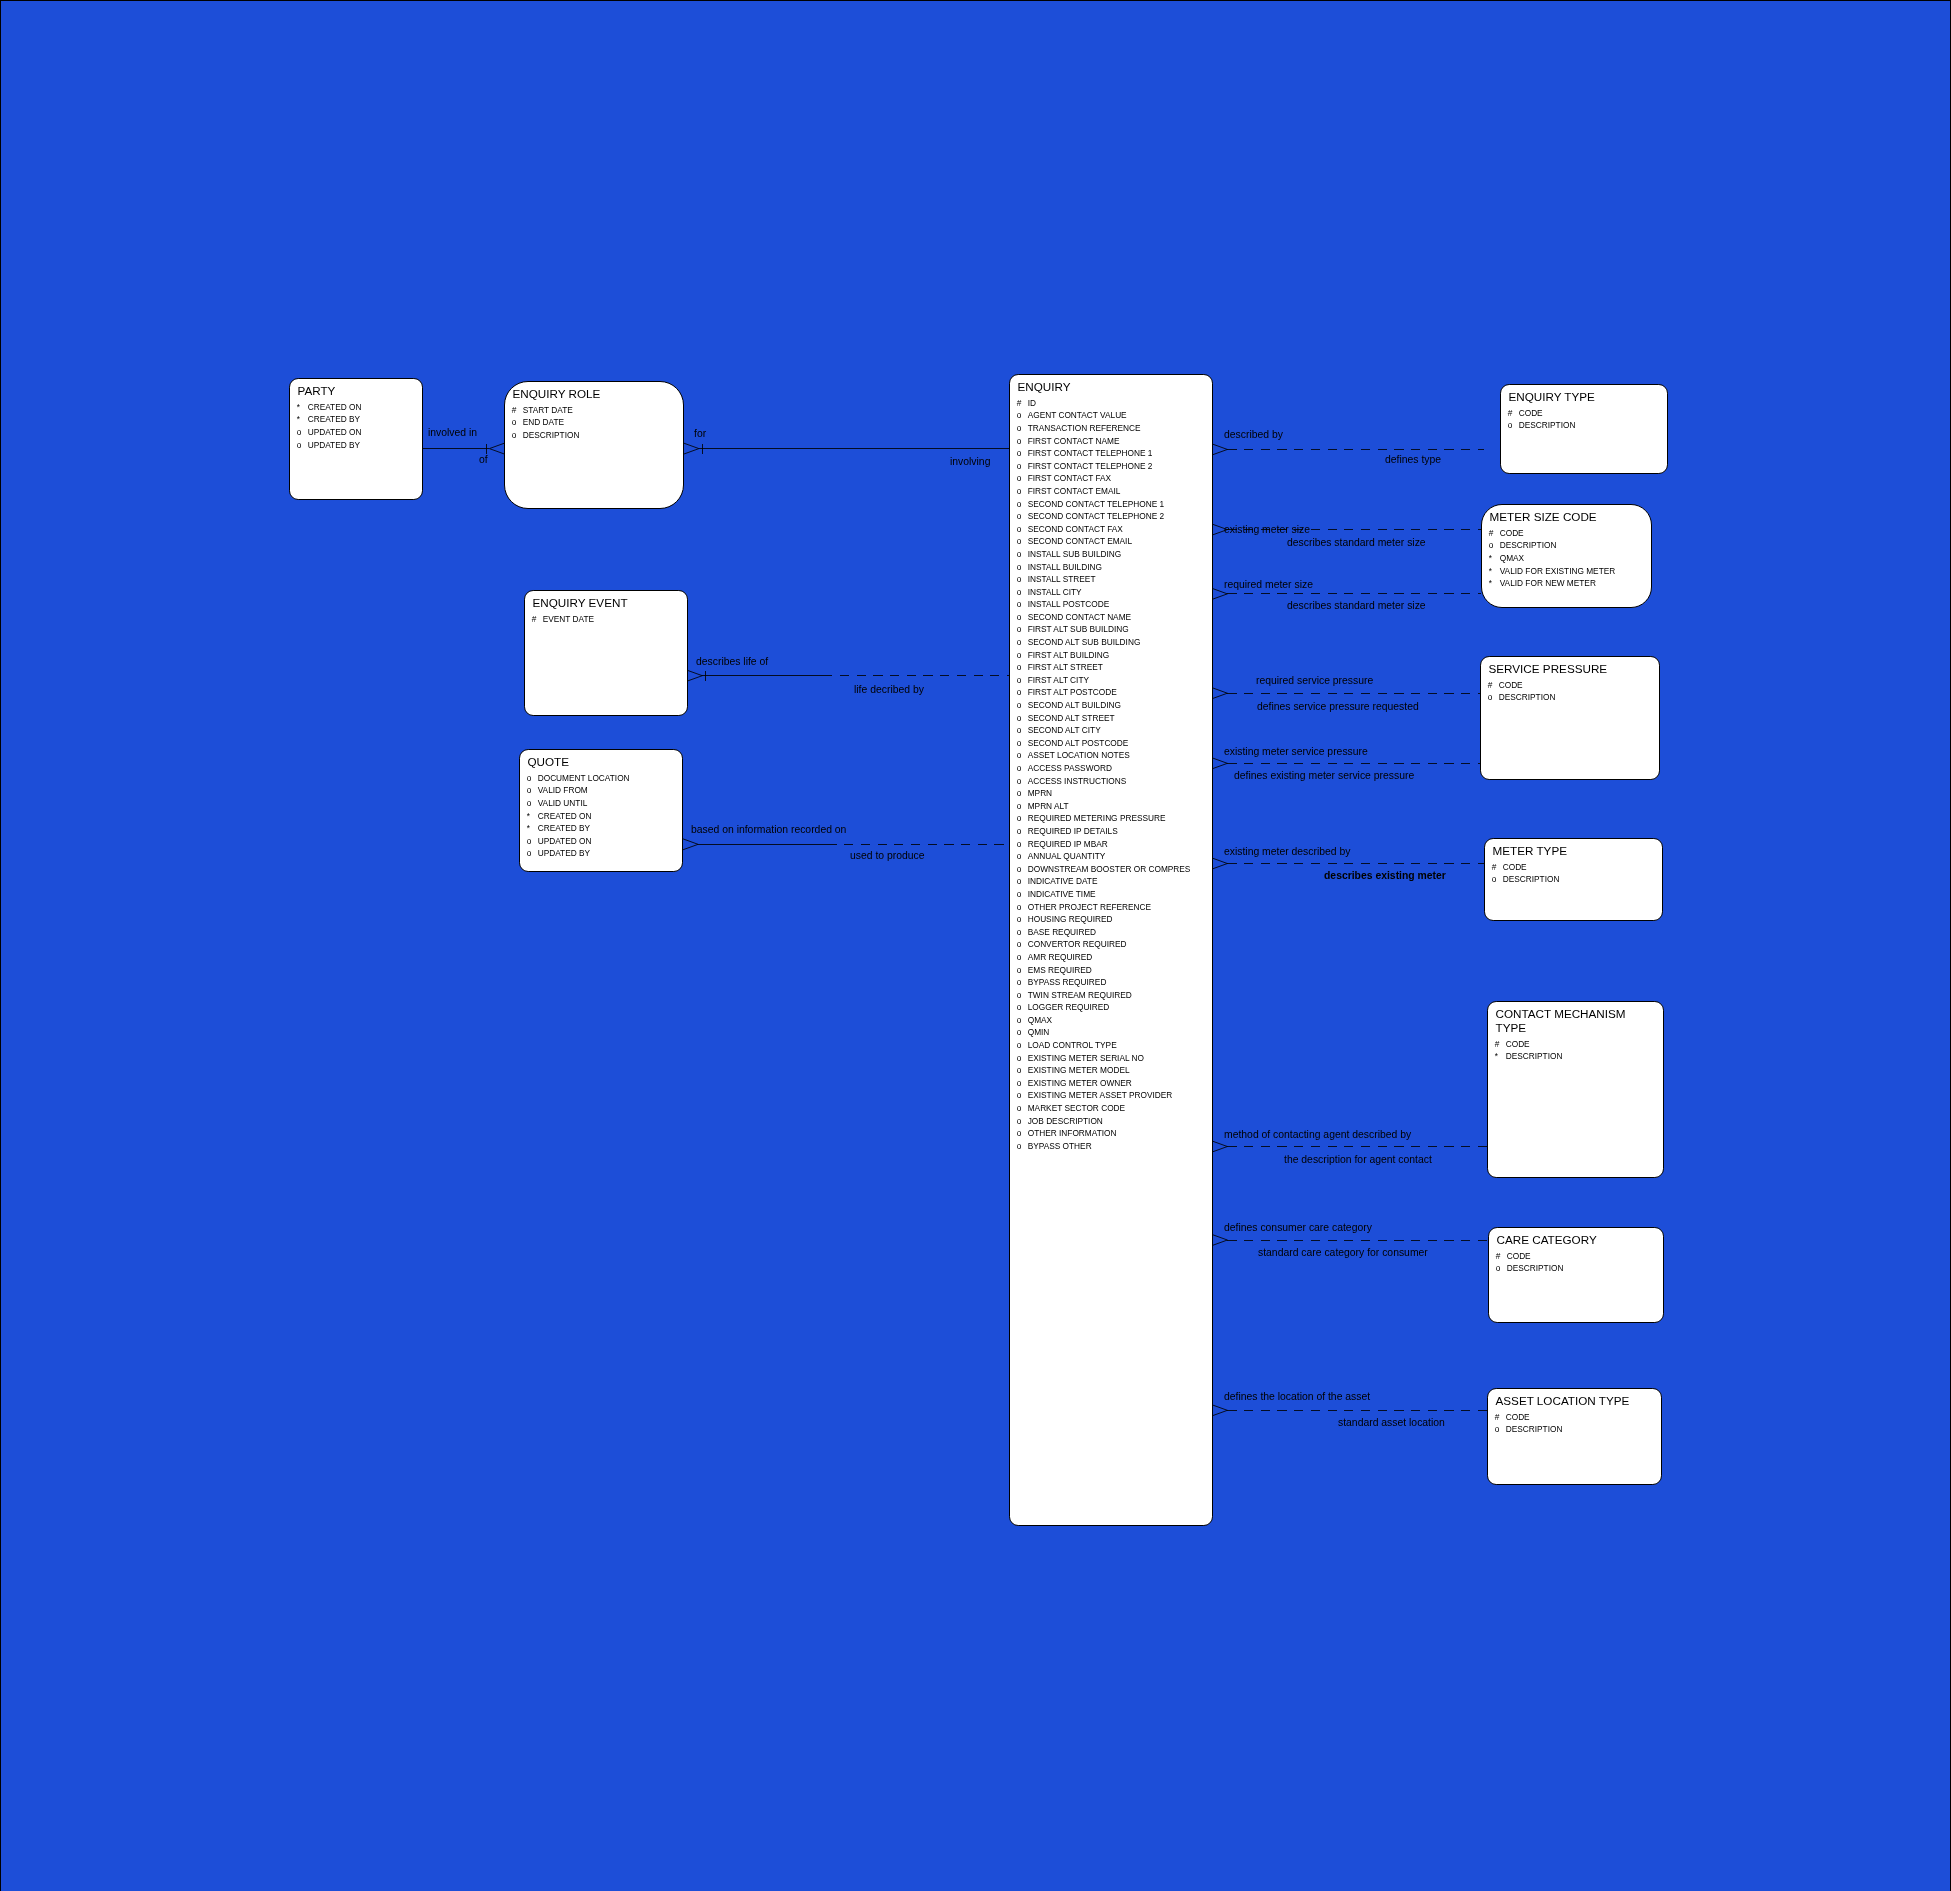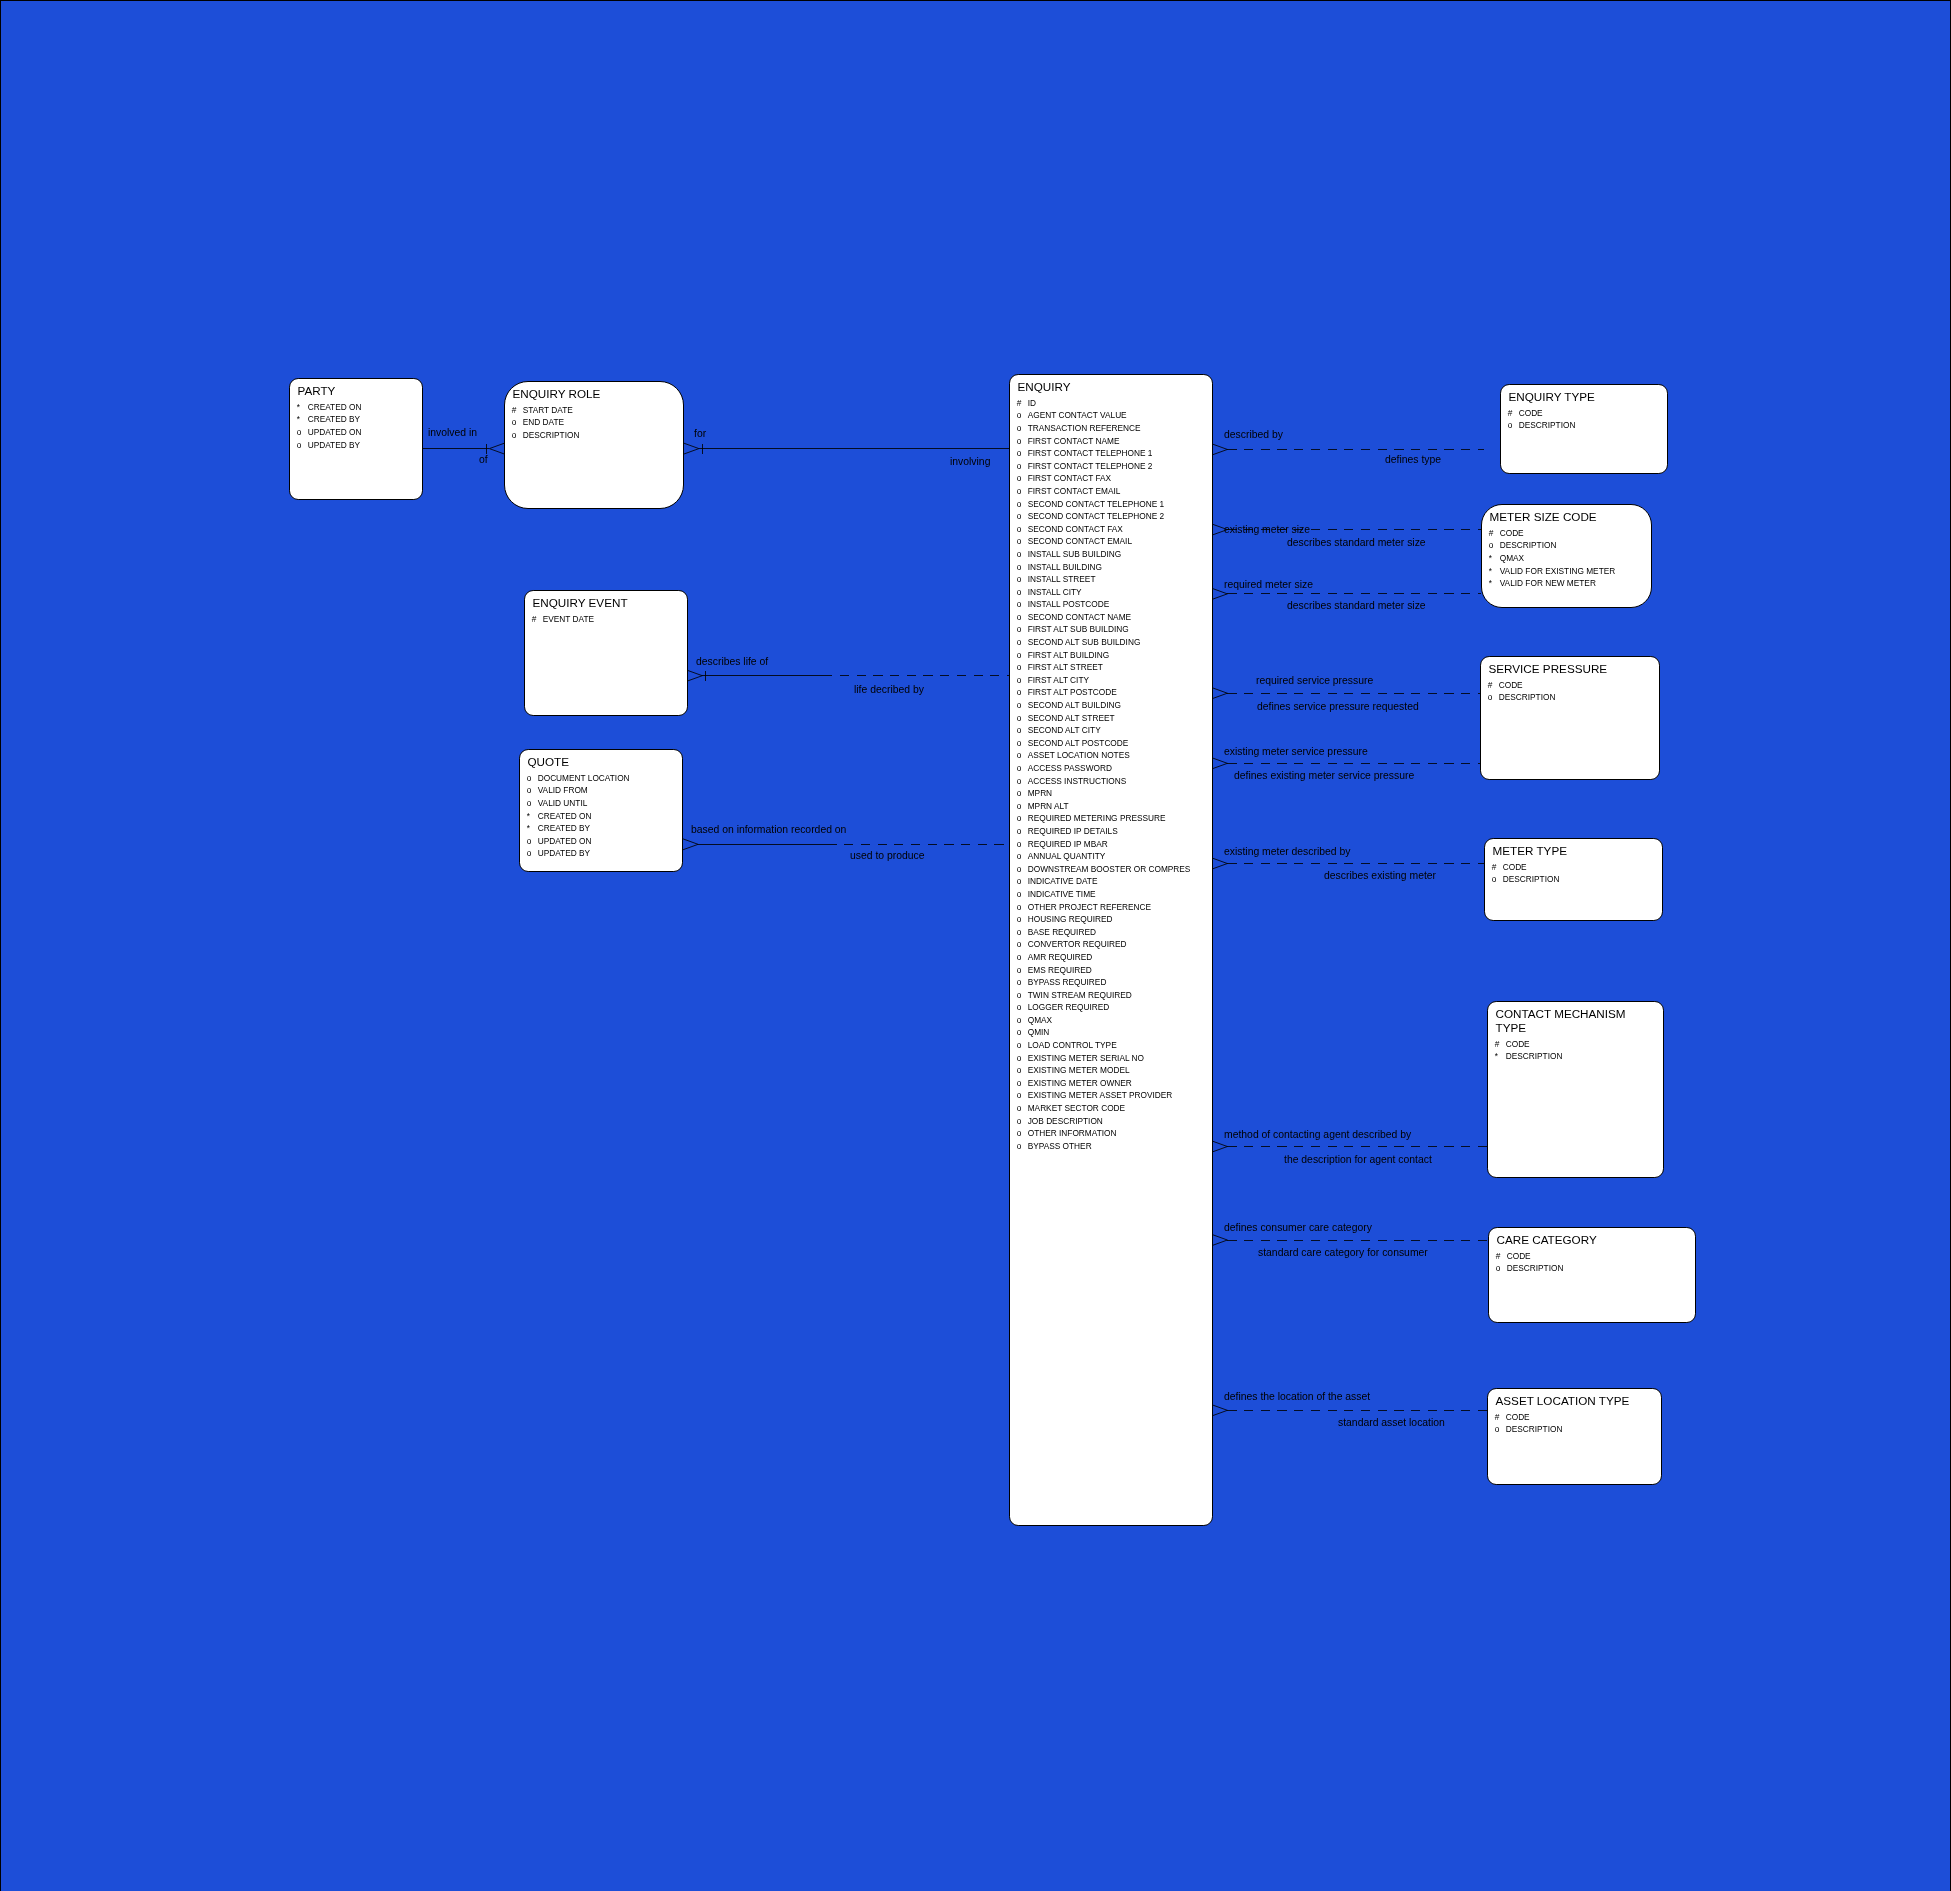--- a/index.html
+++ b/index.html
@@ -507,21 +507,21 @@
           <span class="attr-m">#</span>
           <span class="attr-t">CODE</span>
         </div>
         <div class="attr-row">
           <span class="attr-m">*</span>
           <span class="attr-t">DESCRIPTION</span>
         </div>
       </div>
   </div>
 
-  <div class="entity" style="left:1487px;top:1226px;width:208px;height:96px;">
+  <div class="entity" style="left:1487px;top:1226px;width:176px;height:96px;">
     <div class="entity-title">CARE CATEGORY</div>
     <div class="entity-attrs">
         <div class="attr-row">
           <span class="attr-m">#</span>
           <span class="attr-t">CODE</span>
         </div>
         <div class="attr-row">
           <span class="attr-m">o</span>
           <span class="attr-t">DESCRIPTION</span>
         </div>
@@ -563,21 +563,21 @@
   <div class="rel-label" style="left:1223px;top:578px;">required meter size</div>
   <div class="rel-label" style="left:1286px;top:599px;">describes standard meter size</div>
 
   <div class="rel-label" style="left:1223px;top:674px;padding-left:32px;">required service pressure</div>
   <div class="rel-label" style="left:1256px;top:700px;">defines service pressure requested</div>
 
   <div class="rel-label" style="left:1223px;top:745px;">existing meter service pressure</div>
   <div class="rel-label" style="left:1233px;top:769px;">defines existing meter service pressure</div>
 
   <div class="rel-label" style="left:1223px;top:845px;">existing meter described by</div>
-  <div class="rel-label" style="left:1323px;top:869px;">describes existing meter</div>
+  <div class="rel-label" style="left:1323px;top:869px;font-weight:bold;">describes existing meter</div>
 
   <div class="rel-label" style="left:1223px;top:1128px;">method of contacting agent described by</div>
   <div class="rel-label" style="left:1283px;top:1153px;">the description for agent contact</div>
 
   <div class="rel-label" style="left:1223px;top:1221px;">defines consumer care category</div>
   <div class="rel-label" style="left:1257px;top:1246px;">standard care category for consumer</div>
 
   <div class="rel-label" style="left:1223px;top:1390px;">defines the location of the asset</div>
   <div class="rel-label" style="left:1337px;top:1416px;">standard asset location</div>
 

